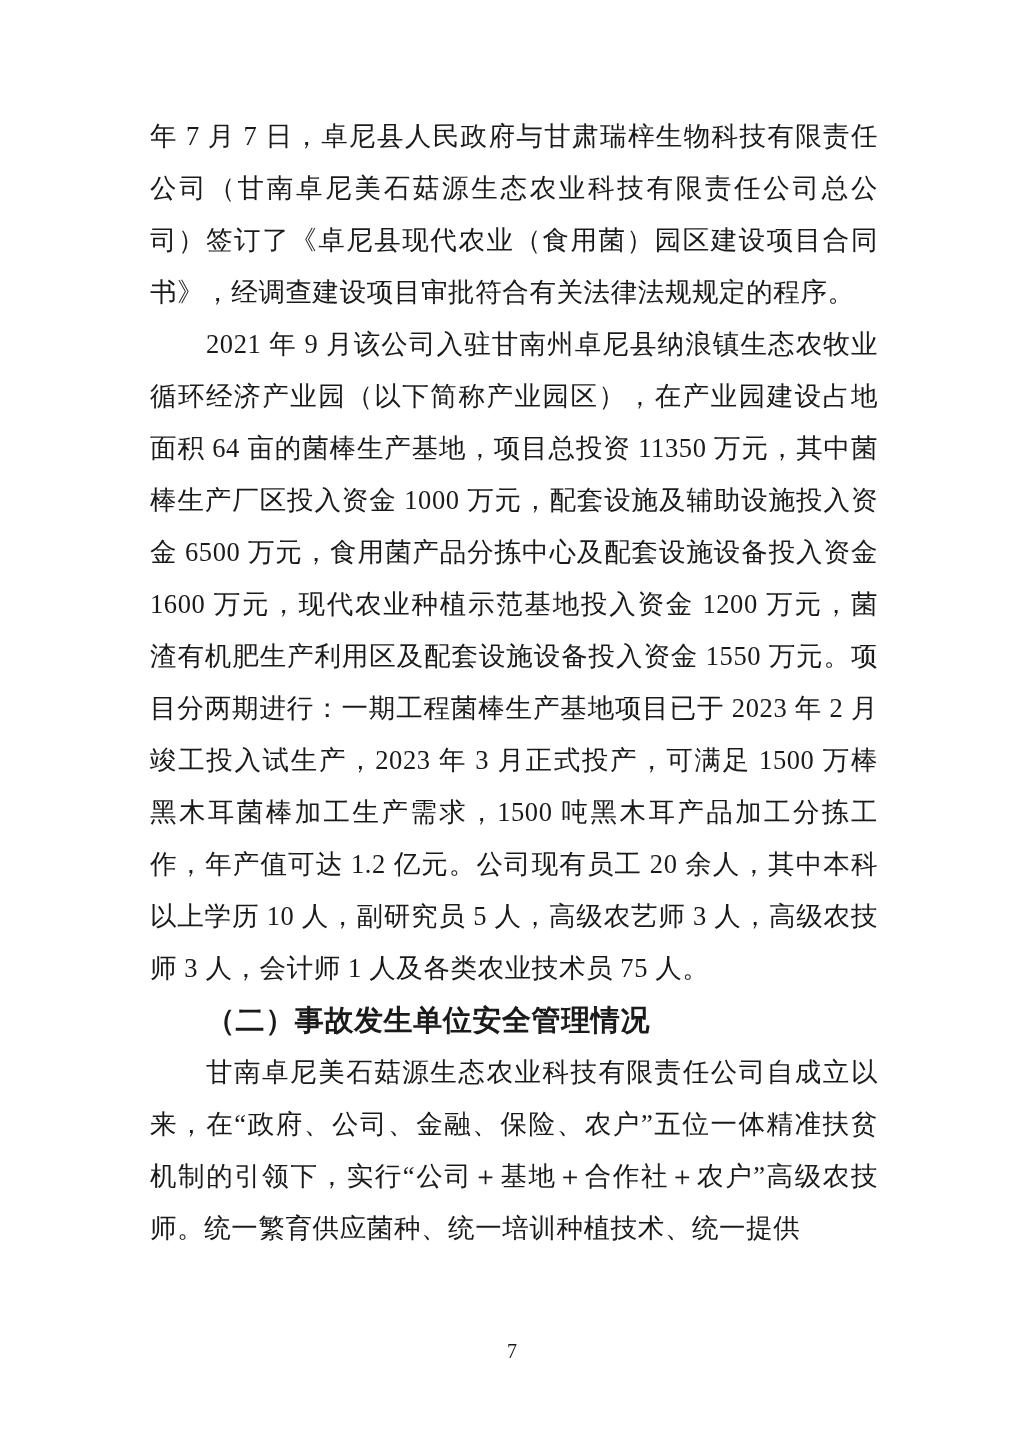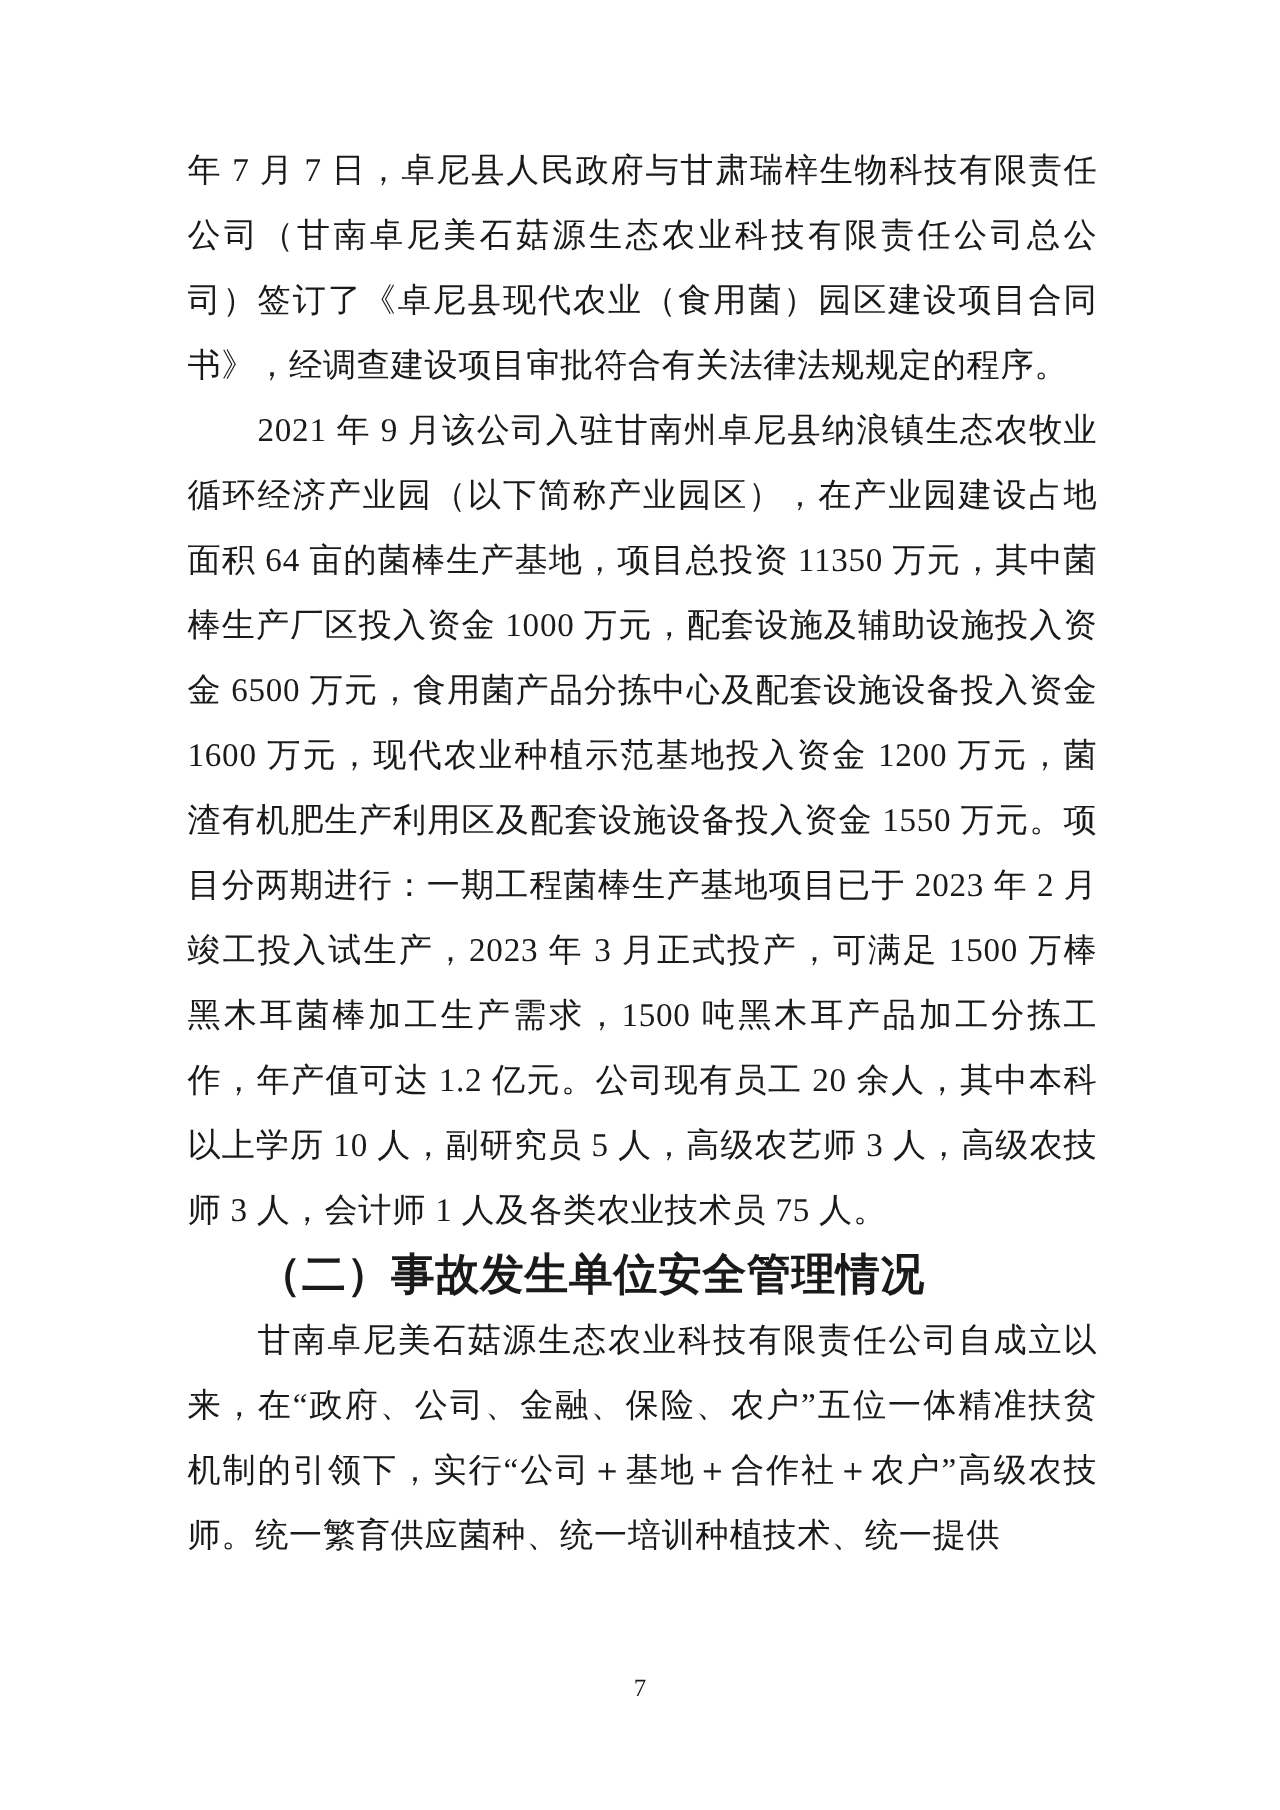--- a/index.html
+++ b/index.html
@@ -34,21 +34,21 @@
     text-align: justify;
     text-justify: inter-ideograph;
     letter-spacing: 0.6px;
     font-family: "Liberation Serif", "DejaVu Serif", serif;
   }
   p.indent {
     text-indent: 56px;
   }
   p.heading {
     margin: 0;
-    font-size: 35px;
+    font-size: 29px;
     line-height: 52px;
     font-weight: bold;
     text-indent: 56px;
     letter-spacing: 0.6px;
   }
   .page-number {
     position: absolute;
     left: 0;
     top: 1340px;
     width: 1024px;

